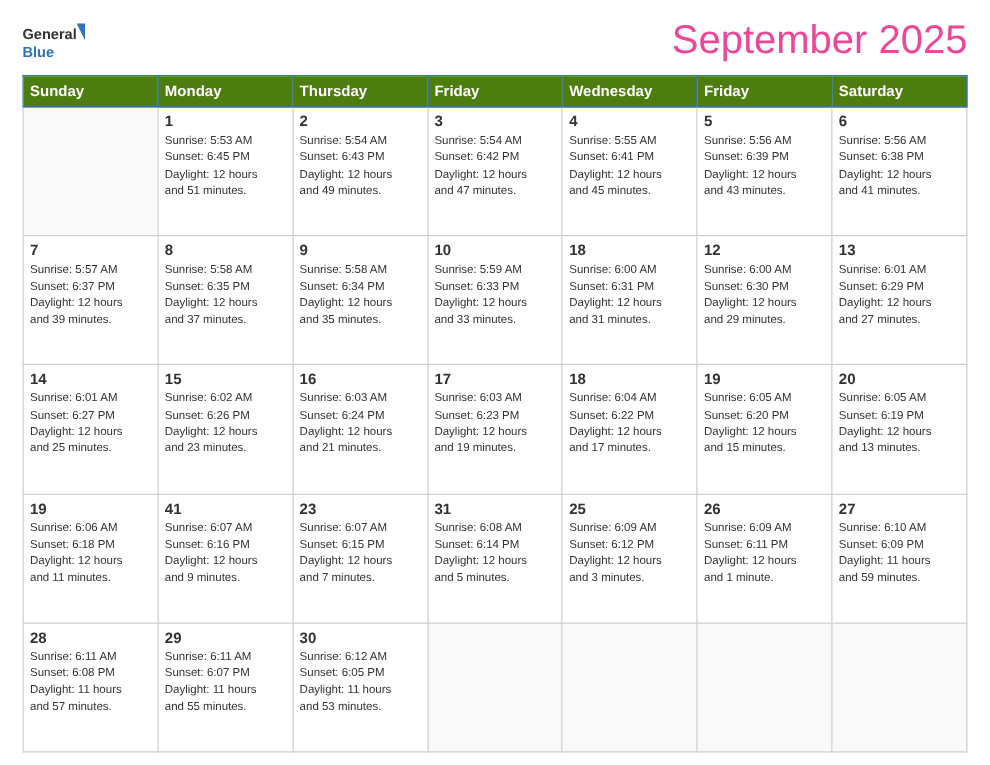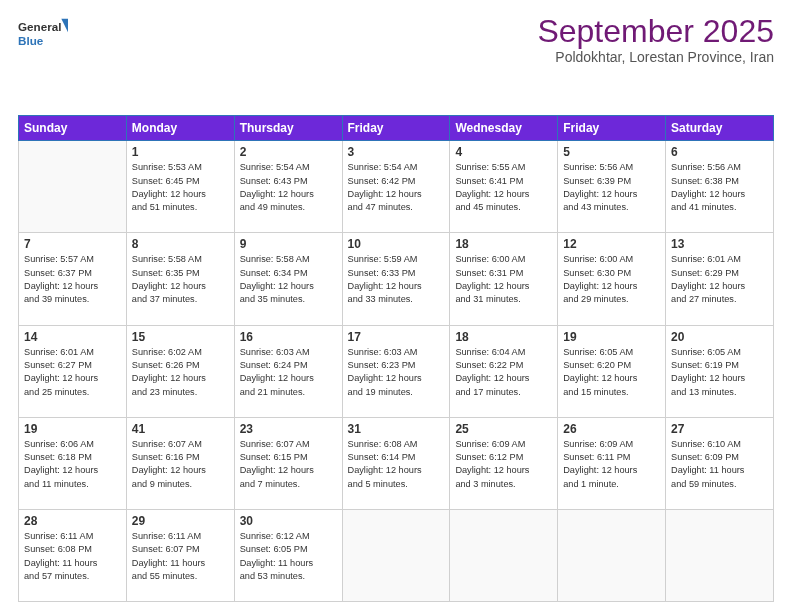--- a/index.html
+++ b/index.html
@@ -10,56 +10,55 @@
       font-family: Arial, sans-serif;
       font-size: 11px;
       color: #333;
     }
     .page {
       width: 792px;
       height: 612px;
       padding: 14px 18px 10px 18px;
       display: flex;
       flex-direction: column;
-      gap: 42px;
     }
     .header {
       display: flex;
       justify-content: space-between;
       align-items: flex-start;
       margin-bottom: 8px;
     }
     .logo {
       display: flex;
       align-items: center;
       gap: 4px;
     }
     .title-block {
       text-align: right;
     }
     .month-title {
       font-size: 32px;
       font-weight: normal;
-      color: #701a75;
+      color: #ec4899;
       line-height: 1.1;
       margin-left: 20px;
     }
     .subtitle {
       font-size: 14px;
       color: #555;
     }
     .calendar {
       flex: 1;
       border: 1px solid #ccc;
       border-collapse: collapse;
       width: 100%;
       table-layout: fixed;
     }
     .calendar th {
-      background: #6d28d9;
+      background: #4d7c0f;
       color: #fff;
       text-align: left;
       padding: 5px 5px;
       font-size: 12px;
       font-weight: bold;
       border: 1px solid #2e74b8;
     }
     .calendar td {
       border: 1px solid #d0d0d0;
       vertical-align: top;
@@ -89,21 +88,20 @@
   <div class="header">
     <div class="logo">
   <svg width="50" height="38" viewBox="0 0 60 38">
     <text x="0" y="17" font-size="14" font-weight="bold" fill="#333" font-family="Arial">General</text>
     <text x="0" y="34" font-size="14" font-weight="bold" fill="#2e74b8" font-family="Arial">Blue</text>
     <polygon points="52,2 60,2 60,18" fill="#2e74b8"></polygon>
   </svg>
 </div>
     <div class="title-block">
       <div class="month-title">September 2025</div>
-      <div class="subtitle">Poldokhtar, Lorestan Province, Iran</div>
     </div>
   </div>
 
   <table class="calendar">
     <thead>
       <tr>
       <th>Sunday</th>
           <th>Monday</th>
           <th>Thursday</th>
           <th>Friday</th>

